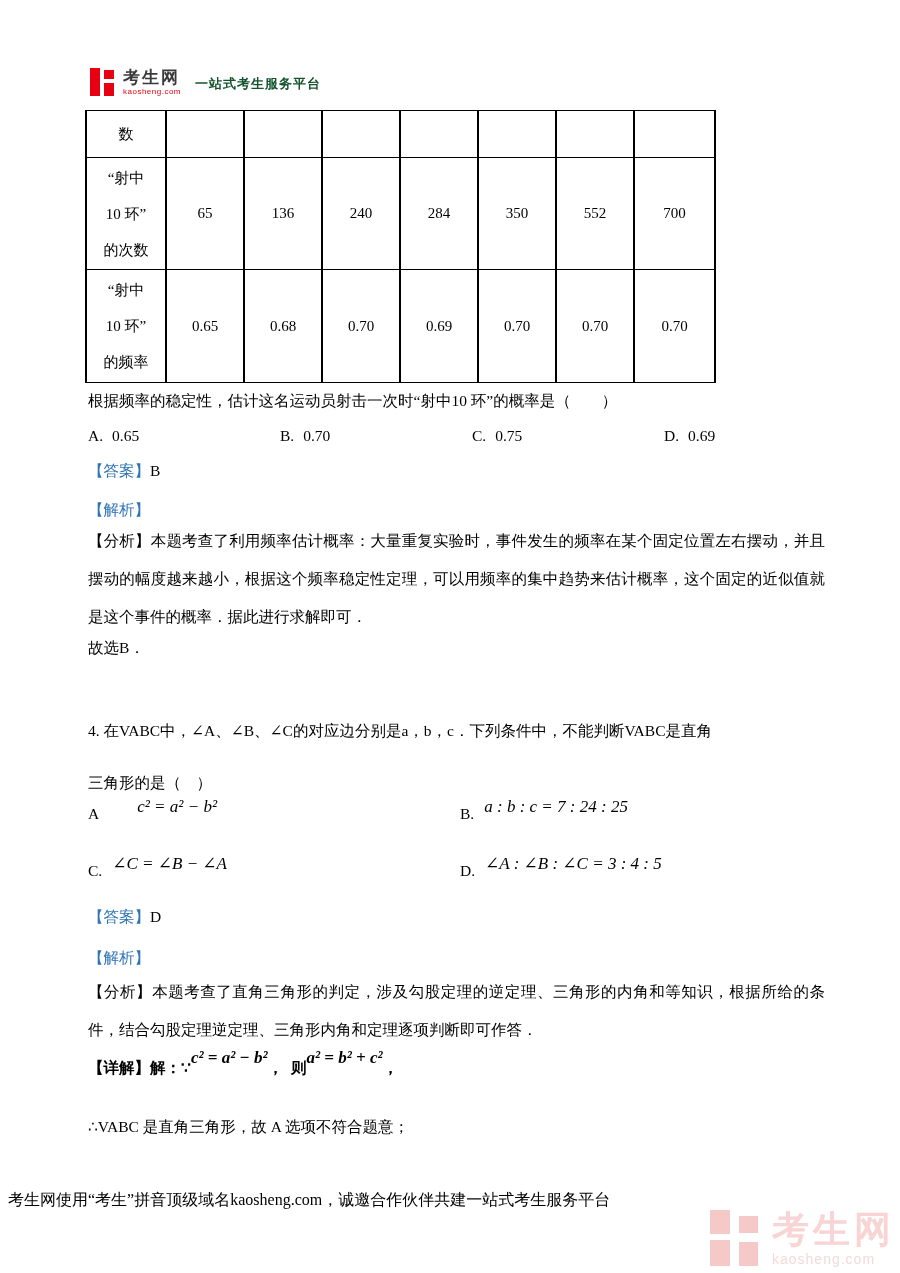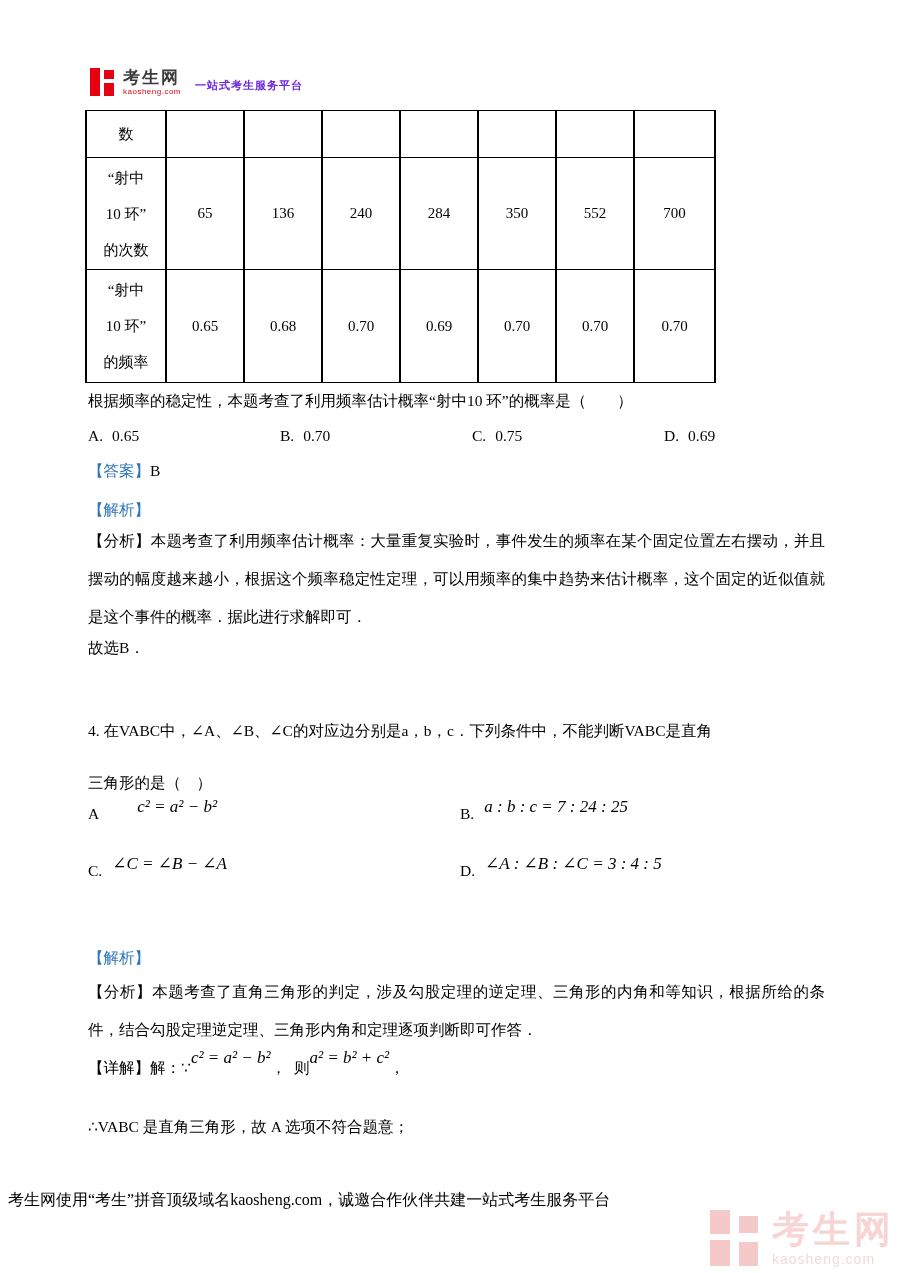--- a/index.html
+++ b/index.html
@@ -12,21 +12,21 @@
 
   
   .brand { position:absolute; top:56px; left:90px; display:flex; align-items:flex-end; }
   .ks-icon { position:relative; width:27px; height:28px; margin-right:6px; }
   .ks-icon .bar-left  { position:absolute; left:0; top:0; width:10px; height:28px; background:#e60012; }
   .ks-icon .sq-top    { position:absolute; right:3px; top:2px;  width:10px; height:9px;  background:#e60012; }
   .ks-icon .sq-bottom { position:absolute; right:3px; bottom:0; width:10px; height:13px; background:#e60012; }
   .brand-text { display:flex; flex-direction:column; line-height:1; }
   .brand-name { font-family:"Liberation Sans","DejaVu Sans",sans-serif; font-size:17px; font-weight:bold; color:#3a3a3a; letter-spacing:2px; }
   .brand-domain { font-family:"Liberation Sans","DejaVu Sans",sans-serif; font-size:8px; color:#e60012; margin-top:2px; letter-spacing:0.5px; }
-  .brand-tagline { font-family:"Liberation Sans","DejaVu Sans",sans-serif; font-size:11px; color:#6d28d9; font-weight:bold; margin-left:14px; margin-bottom:3px; letter-spacing:1px; }
+  .brand-tagline { font-family:"Liberation Sans","DejaVu Sans",sans-serif; font-size:13px; color:#14532d; font-weight:bold; margin-left:14px; margin-bottom:3px; letter-spacing:1px; }
 
   
   table.stats { position:absolute; top:98px; left:85px; width:629px; border-collapse:collapse; table-layout:fixed; }
   table.stats td {
     border-top:1px solid #000; border-bottom:1px solid #000;
     border-left:2px solid #000; border-right:2px solid #000;
     text-align:center; vertical-align:middle; font-size:15px;
   }
   tr.r1 td { height:47px; }
   tr.r2 td { height:112px; }
@@ -42,21 +42,21 @@
   .q1-opt { width:187px; }
   .opt-label { margin-right:9px; }
 
   .q4-row { display:flex; }
   .q4-col-left { width:372px; display:flex; align-items:baseline; }
   .q4-col-right { flex:1; display:flex; align-items:baseline; }
   .formula { font-style:italic; font-size:17px; transform:translateY(-7px); white-space:nowrap; }
   .gap-wide { margin-right:38px; }
   .gap-small { margin-right:10px; }
 
-  .detail-line { display:flex; align-items:flex-end; }
+  .detail-line { display:flex; align-items:flex-end;font-weight:bold; }
   .detail-line .formula { transform:translateY(-10px); }
   .detail-line .plain { white-space:pre; }
 
   
   .footer { position:absolute; top:1178px; left:8px; width:100%; text-align:left; font-size:16px; }
 
   
   .watermark { position:absolute; top:1198px; left:710px; display:flex; align-items:flex-end; }
   .ks-icon-pink { position:relative; width:52px; height:56px; margin-right:10px; }
   .ks-icon-pink .bar-left  { position:absolute; left:0; top:0; width:20px; height:56px; background:#f6c9c9; }
@@ -133,21 +133,21 @@
       <td>0.68</td>
       <td>0.70</td>
       <td>0.69</td>
       <td>0.70</td>
       <td>0.70</td>
       <td>0.70</td>
     </tr>
   </tbody>
     </table>
 
-  <div class="sec" style="top:377px">根据频率的稳定性，本题考查了利用频率估计概率“射中10 环”的概率是（　　）</div>
+  <div class="sec" style="top:377px">根据频率的稳定性，估计这名运动员射击一次时“射中10 环”的概率是（　　）</div>
 
   <div class="sec q1-options" style="top:412px">
     <div class="q1-opt"><span class="opt-label">A.</span><span>0.65</span></div>
     <div class="q1-opt"><span class="opt-label">B.</span><span>0.70</span></div>
     <div class="q1-opt"><span class="opt-label">C.</span><span>0.75</span></div>
     <div class="q1-opt"><span class="opt-label">D.</span><span>0.69</span></div>
   </div>
 
   <div class="sec" style="top:447px">
     <span class="blue">【答案】</span><span>B</span>
@@ -183,20 +183,23 @@
     <div class="q4-col-left">
       <span class="gap-small">C.</span>
       <span class="formula">∠C = ∠B − ∠A</span>
     </div>
     <div class="q4-col-right">
       <span class="gap-small">D.</span>
       <span class="formula">∠A : ∠B : ∠C = 3 : 4 : 5</span>
     </div>
   </div>
 
+  <div class="sec" style="top:893px">
+    <span class="blue">【答案】</span><span>D</span>
+  </div>
 
   <div class="sec" style="top:934px">
     <span class="blue">【解析】</span>
   </div>
 
   <div class="sec para" style="top:961px">【分析】本题考查了直角三角形的判定，涉及勾股定理的逆定理、三角形的内角和等知识，根据所给的条件，结合勾股定理逆定理、三角形内角和定理逐项判断即可作答．</div>
 
   <div class="sec detail-line" style="top:1044px">
     <span class="plain">【详解】解：</span>
     <span class="plain">∵</span>

